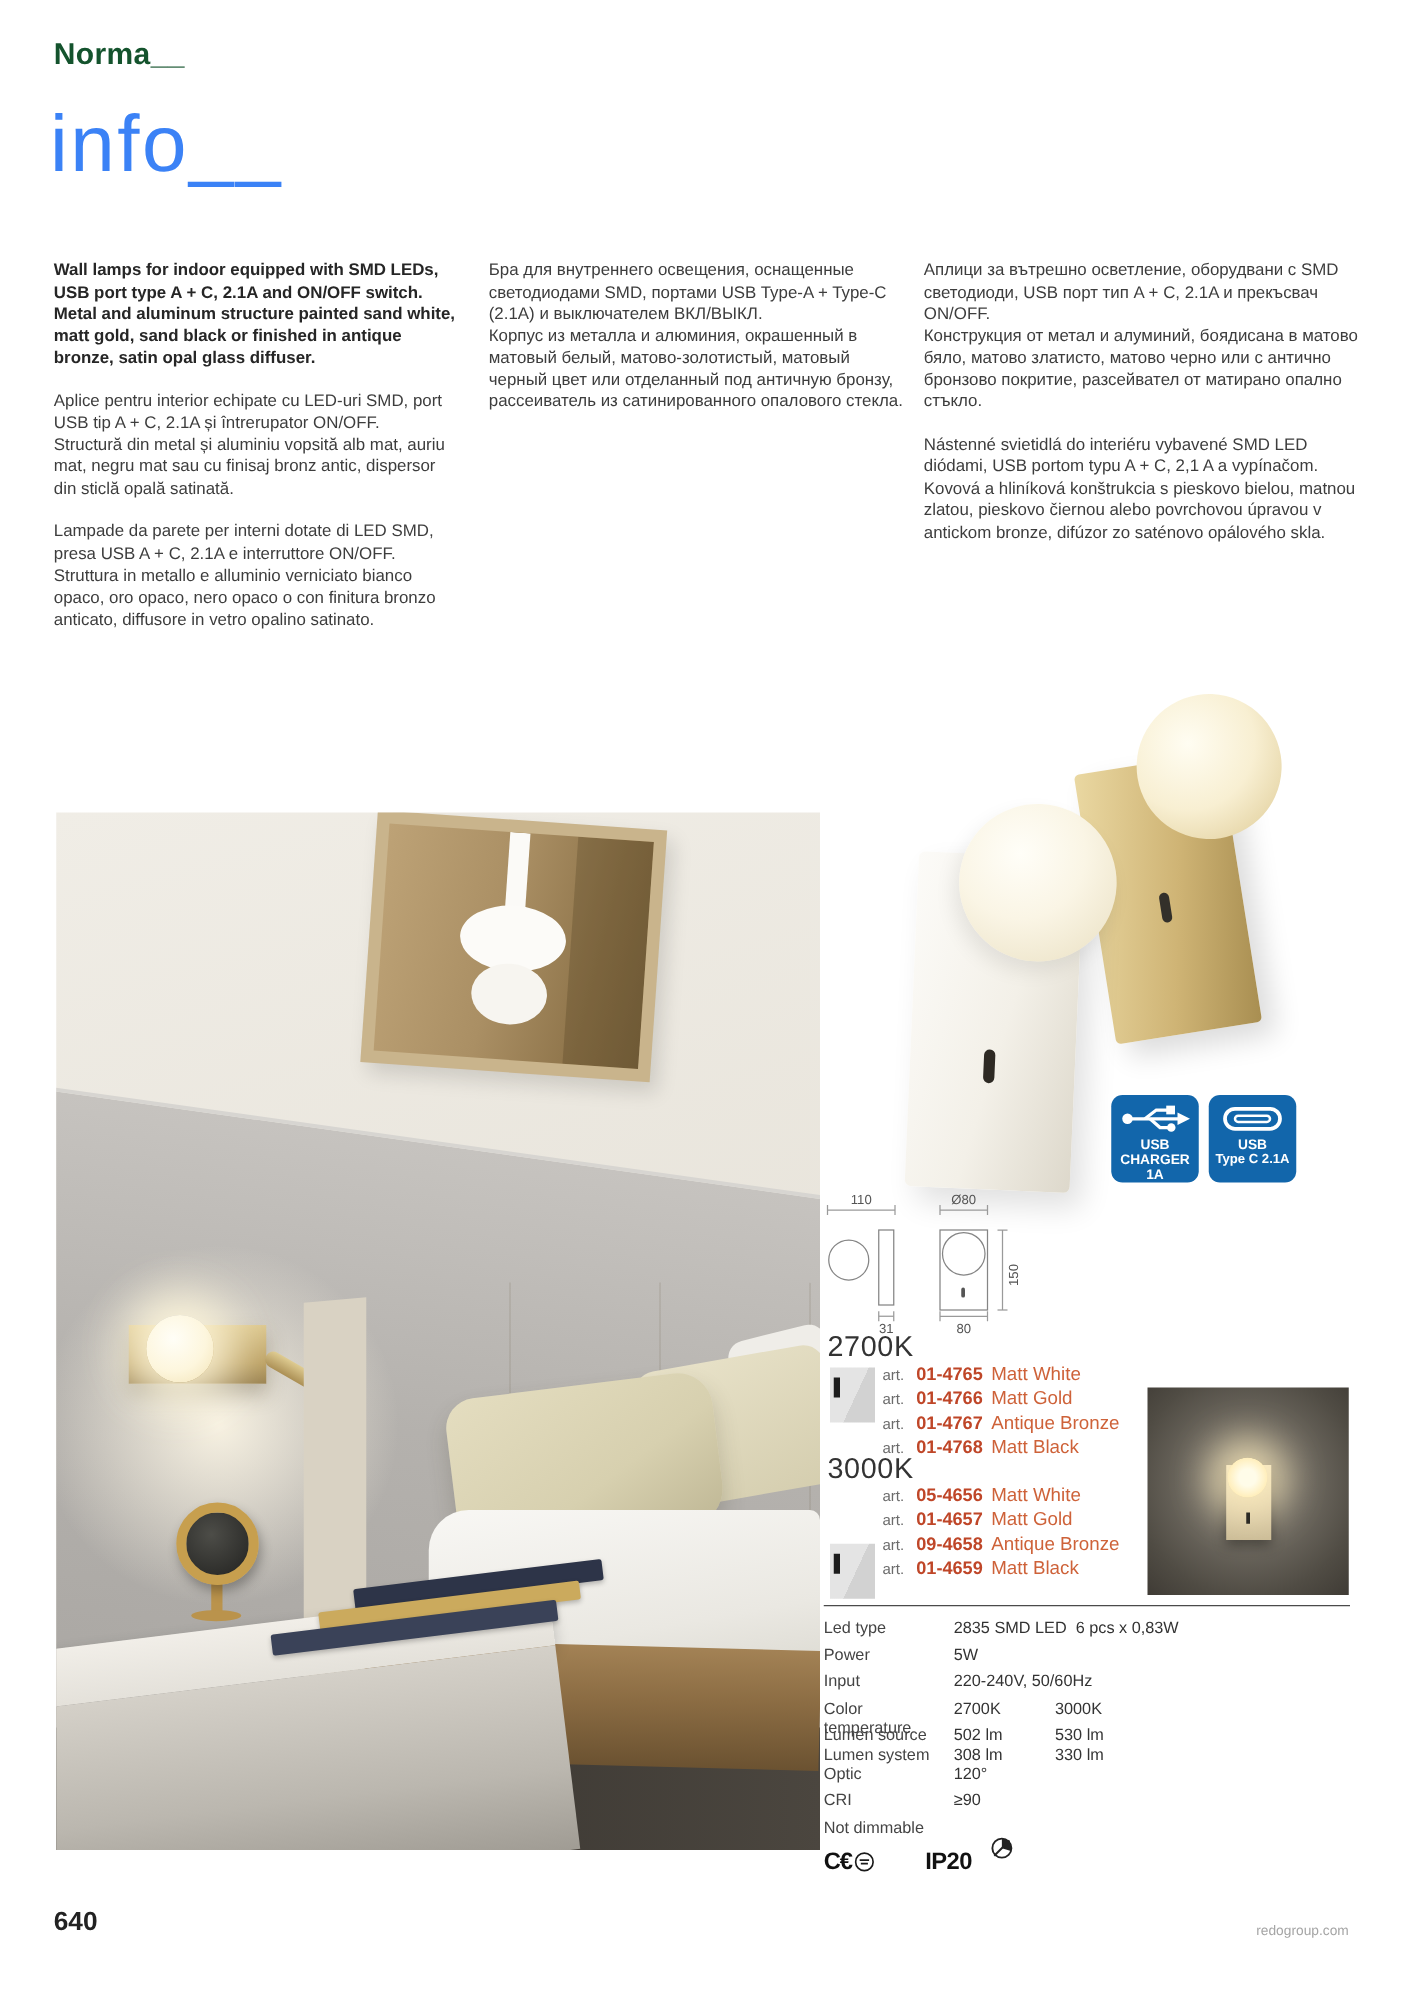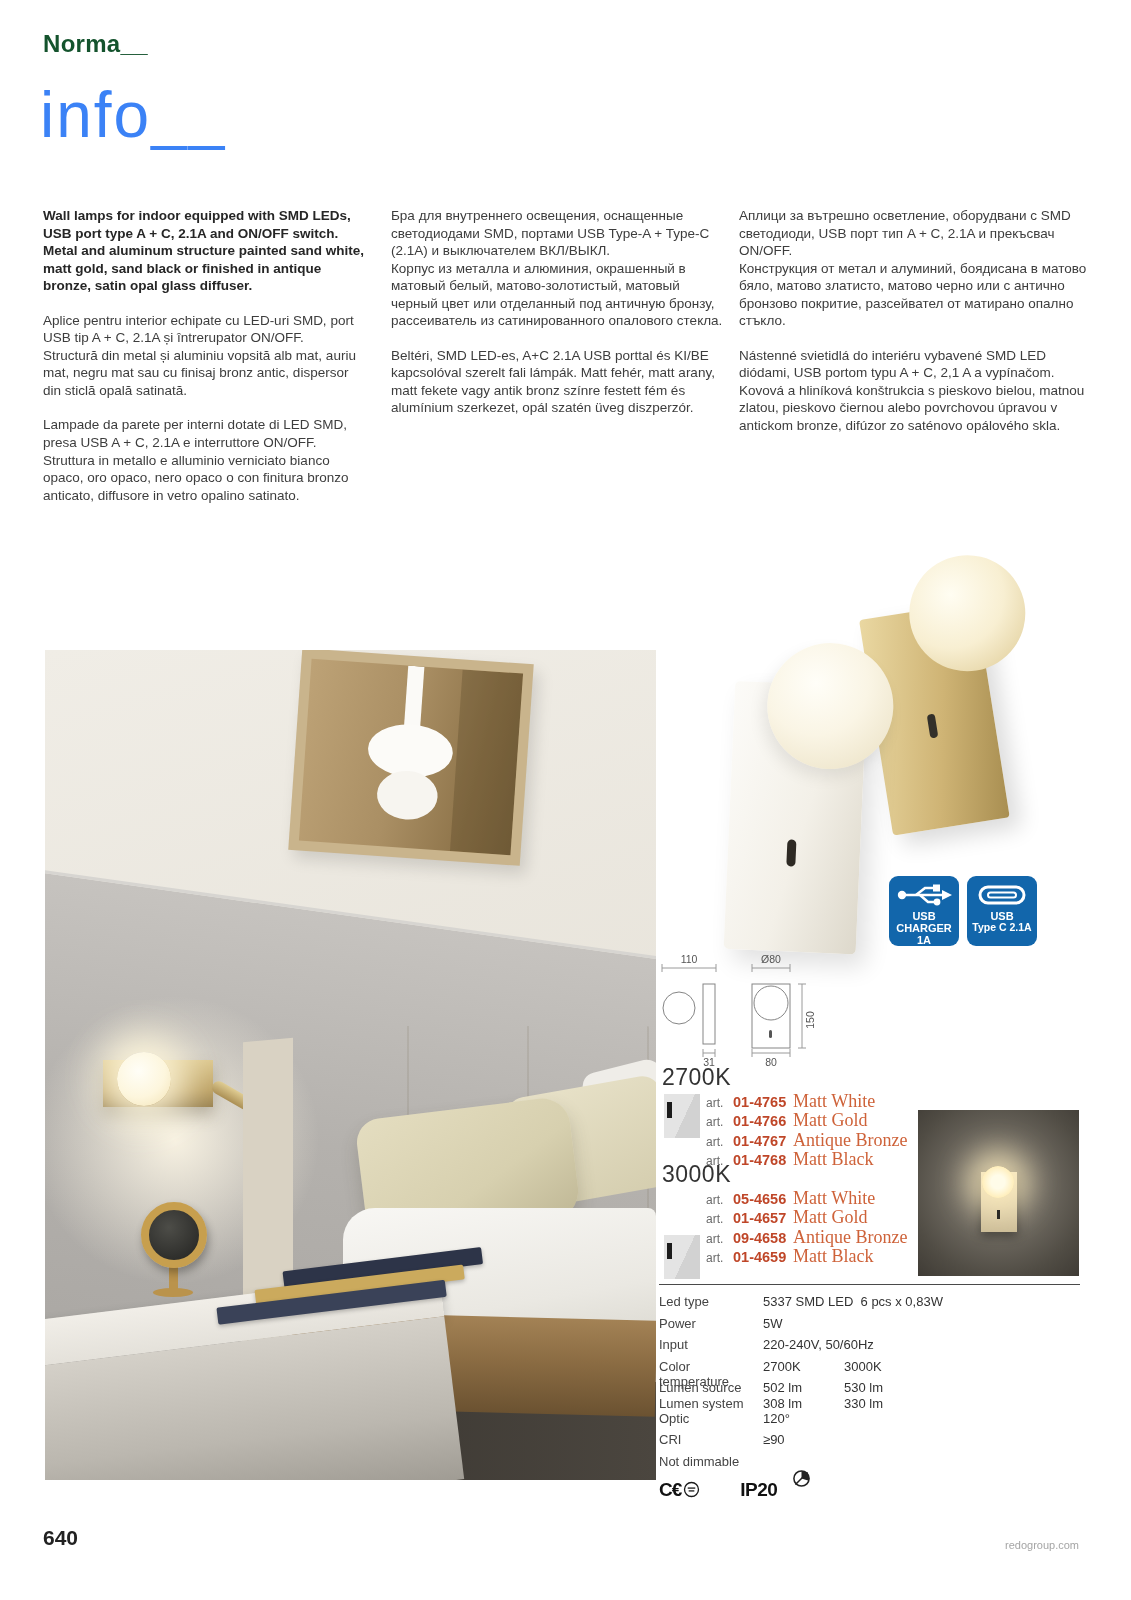--- a/index.html
+++ b/index.html
@@ -108,21 +108,21 @@
   .thumb { width:36px; height:44px; background:linear-gradient(115deg,#e4e4e4 55%,#d2d2d2 55%); position:relative; }
   .thumb:before { content:""; position:absolute; left:3px; top:8px; width:5px; height:16px; background:#1c1c1c; }
   .thumb-1 { left:664px; top:1094px; }
   .thumb-2 { left:664px; top:1191px; }
   .art-rows { width:360px; }
   .rows-2700 { left:706px; top:1091px; }
   .rows-3000 { left:706px; top:1188px; }
   .art-row { height:19.3px; display:flex; align-items:baseline; }
   .art-lbl { font-size:12px; color:#6b6b6b; width:27px; }
   .art-code { font-size:14.5px; font-weight:700; color:#bf4628; width:60px; }
-  .art-fin { font-size:18px; color:#ce6239;font-family:Liberation Serif, serif; }
+  .art-fin { font-size:15px; color:#ce6239; }
 
   
   .photo-lit { left:918px; top:1110px; width:161px; height:166px; overflow:hidden;
         background:radial-gradient(circle at 50% 46%, #8e897e 0%, #6e6960 40%, #504c44 75%, #3f3b35 100%); }
   .lit-body { position:absolute; left:63px; top:62px; width:36px; height:60px;
         background:linear-gradient(180deg,#efe2c2,#cbbc97); box-shadow:0 4px 10px rgba(0,0,0,.45); }
   .lit-sphere { position:absolute; left:64px; top:56px; width:32px; height:32px; border-radius:50%;
         background:radial-gradient(circle,#fffce9 30%,#ffeebb 70%,#f4d98e 100%);
         box-shadow:0 0 30px 16px rgba(255,238,190,.75); }
   .lit-sw { position:absolute; left:79px; top:100px; width:3px; height:9px; background:#2c2a24; }
@@ -155,21 +155,20 @@
     <p class="en">Wall lamps for indoor equipped with SMD LEDs, USB port type A + C, 2.1A and ON/OFF switch.
 Metal and aluminum structure painted sand white, matt gold, sand black or finished in antique bronze, satin opal glass diffuser.</p>
     <p>Aplice pentru interior echipate cu LED-uri SMD, port USB tip A + C, 2.1A  și întrerupator ON/OFF.
 Structură din metal și aluminiu vopsită alb mat, auriu mat, negru mat sau cu finisaj bronz antic, dispersor din sticlă opală satinată.</p>
     <p>Lampade da parete per interni dotate di LED SMD, presa USB A + C, 2.1A e interruttore ON/OFF.
 Struttura in metallo e alluminio verniciato bianco opaco, oro opaco, nero opaco o con finitura bronzo anticato, diffusore in vetro opalino satinato.</p>
   </div>
   <div class="abs desc-col col2">
     <p>Бра для внутреннего освещения, оснащенные светодиодами SMD, портами USB Type-A + Type-C (2.1A) и выключателем ВКЛ/ВЫКЛ.
 Корпус из металла и алюминия, окрашенный в матовый белый, матово-золотистый, матовый черный цвет или отделанный под античную бронзу, рассеиватель из сатинированного опалового стекла.</p>
-    <p>Beltéri, SMD LED-es, A+C 2.1A USB porttal és KI/BE kapcsolóval szerelt fali lámpák. Matt fehér, matt arany, matt fekete vagy antik bronz színre festett fém és alumínium szerkezet, opál szatén üveg diszperzór.</p>
   </div>
   <div class="abs desc-col col3">
     <p>Аплици за вътрешно осветление, оборудвани с SMD светодиоди, USB порт тип A + C, 2.1A и прекъсвач ON/OFF.
 Конструкция от метал и алуминий, боядисана в матово бяло, матово златисто, матово черно или с антично бронзово покритие, разсейвател от матирано опално стъкло.</p>
     <p>Nástenné svietidlá do interiéru vybavené SMD LED diódami, USB portom typu A + C, 2,1 A a vypínačom.
 Kovová a hliníková konštrukcia s pieskovo bielou, matnou zlatou, pieskovo čiernou alebo povrchovou úpravou v antickom bronze, difúzor zo saténovo opálového skla.</p>
   </div>
 
   <div class="abs scene">
     <div class="el mirror">
@@ -335,21 +334,21 @@
   <div class="abs photo-lit">
     <div class="lit-body"></div>
     <div class="lit-sphere"></div>
     <div class="lit-sw"></div>
   </div>
 
   <div class="abs specs">
     <div class="spec-rule"></div>
     <div class="spec-row">
       <span class="spec-label">Led type</span>
-      <span class="spec-v1">5337 SMD LED  6 pcs x 0,83W</span>
+      <span class="spec-v1">2835 SMD LED  6 pcs x 0,83W</span>
     </div>
     <div class="spec-row">
       <span class="spec-label">Power</span>
       <span class="spec-v1">5W</span>
     </div>
     <div class="spec-row">
       <span class="spec-label">Input</span>
       <span class="spec-v1">220-240V, 50/60Hz</span>
     </div>
     <div class="spec-row">

